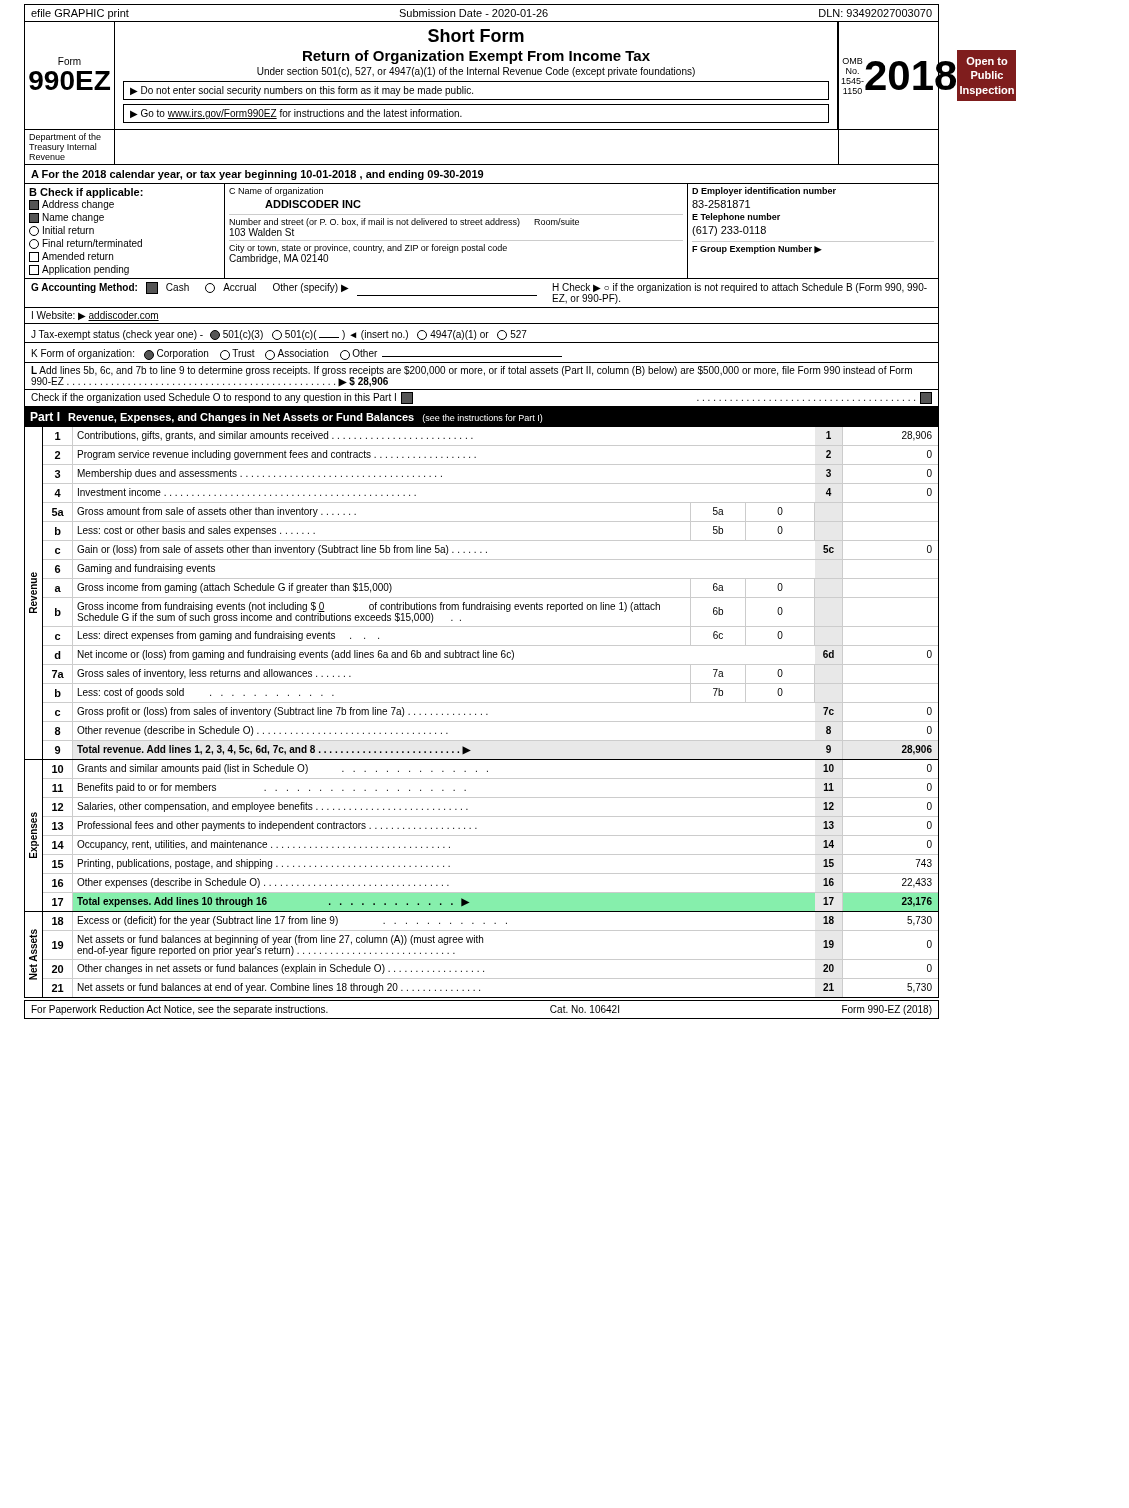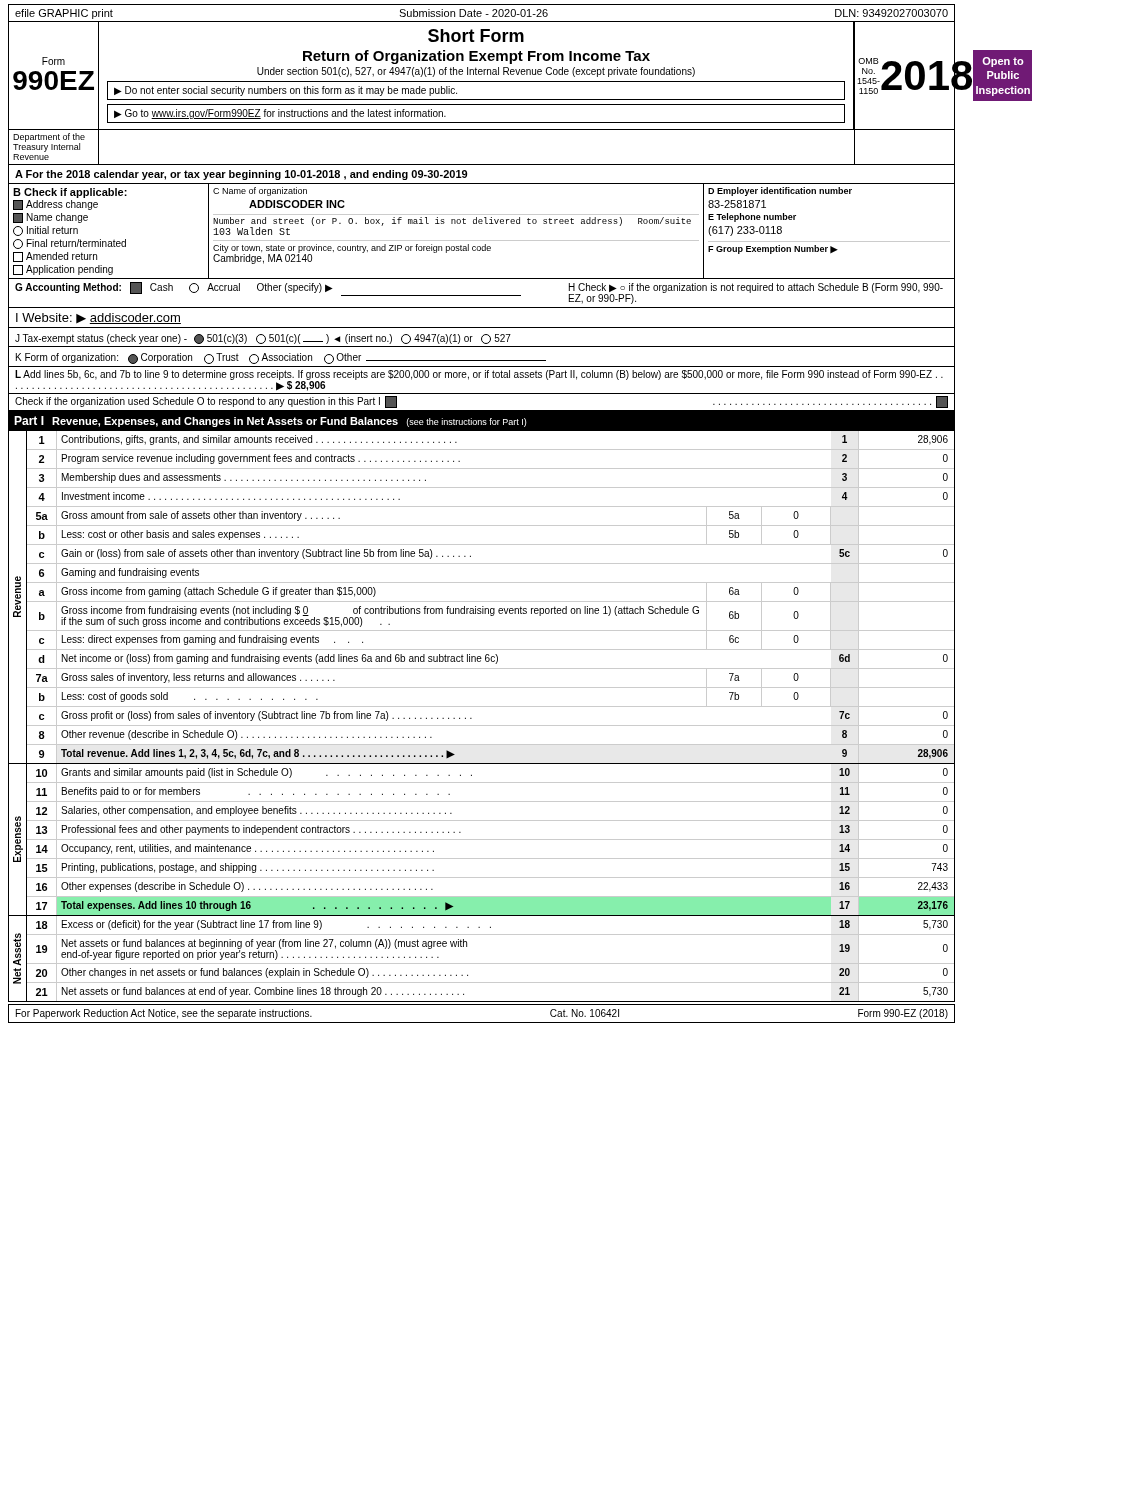--- a/index.html
+++ b/index.html
@@ -5,21 +5,21 @@
     * { margin: 0; padding: 0; box-sizing: border-box; }
     body {
       font-family: Arial, sans-serif;
       font-size: 11px;
       background: #fff;
       color: #000;
       width: 1129px;
     }
     .page {
       width: 963px;
-      padding: 4px 8px;
+      padding: 4px 24px;
     }
     
     .top-bar {
       display: flex;
       justify-content: space-between;
       border: 1px solid #000;
       padding: 2px 6px;
       font-size: 11px;
       background: #fff;
     }
@@ -83,21 +83,21 @@
     .omb-no {
       font-size: 9px;
       text-align: center;
     }
     .year-number {
       font-size: 42px;
       font-weight: bold;
       line-height: 1;
     }
     .open-to-public {
-      background: #701a75;
+      background: #7f1d1d;
       color: #fff;
       text-align: center;
       font-size: 11px;
       font-weight: bold;
       padding: 4px 2px;
       line-height: 1.3;
     }
     
     .dept-section {
       display: flex;
@@ -172,21 +172,20 @@
       font-weight: bold;
       padding: 2px 0;
       margin-left: 36px;
     }
     .address-row {
       display: flex;
       gap: 4px;
       border-top: 1px solid #ccc;
       padding-top: 2px;
       margin-top: 2px;
-      font-family: Liberation Mono, monospace;
     }
     .address-label {
       font-size: 9px;
     }
     .address-value {
       font-size: 10px;
     }
     .city-row {
       border-top: 1px solid #ccc;
       padding-top: 2px;
@@ -228,21 +227,21 @@
     }
     .acct-h {
       margin-left: auto;
       max-width: 380px;
     }
     
     .website-section {
       border: 1px solid #000;
       border-top: none;
       padding: 2px 6px;
-      font-size: 13px;
+      font-size: 10px;
     }
     
     .tax-exempt-section {
       border: 1px solid #000;
       border-top: none;
       padding: 2px 6px;
       font-size: 10px;
     }
     
     .form-org-section {

